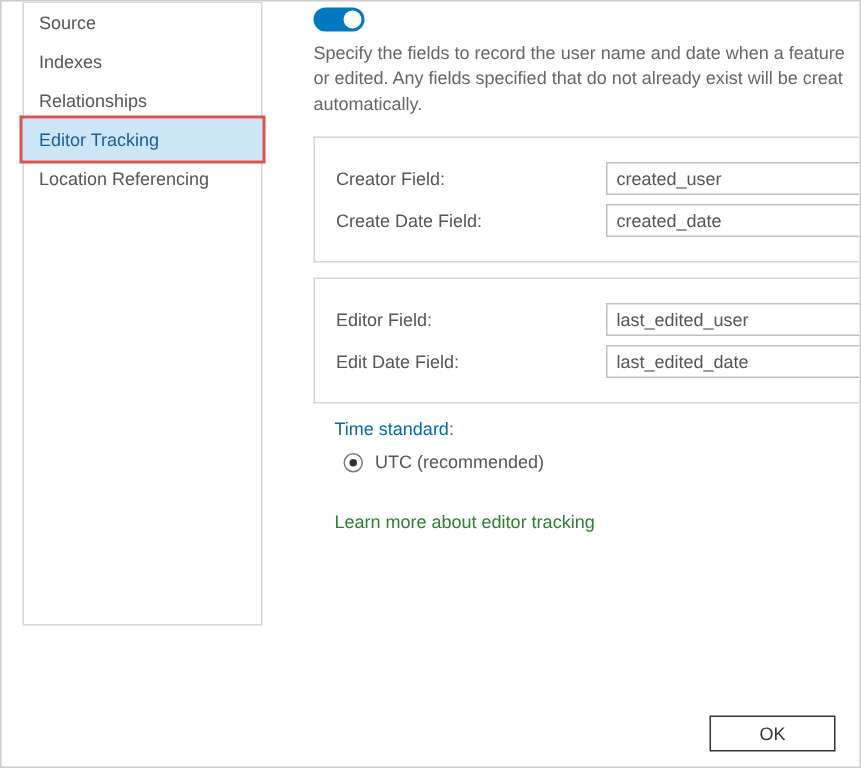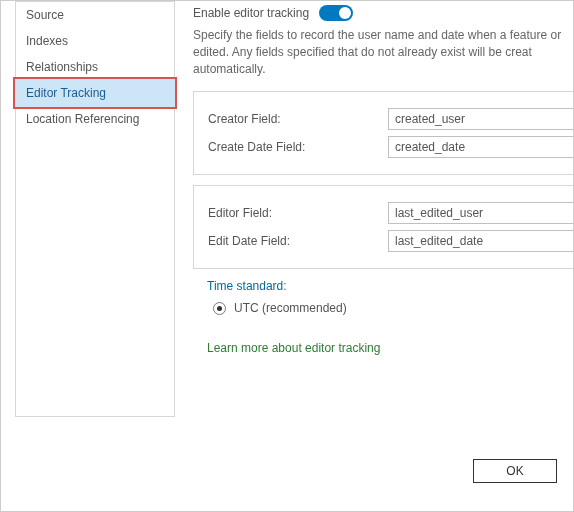--- a/index.html
+++ b/index.html
@@ -19,21 +19,21 @@
   }
   .title {
     color: #0079c1;
     font-size: 19px;
     font-weight: 400;
     padding: 14px 18px 10px 18px;
   }
   .body {
     display: flex;
     padding: 0 0 0 14px;
-    gap: 18px;
+    gap: 34px;
   }
   .sidebar {
     width: 160px;
     border: 1px solid #d6d6d6;
     background: #fff;
     height: 416px;
   }
   .sidebar-item {
     padding: 6px 10px;
     font-size: 12px;
@@ -146,21 +146,21 @@
   }
   .learn-link {
     color: #2e7d32;
     font-size: 12px;
     margin: 22px 0 12px 14px;
     display: inline-block;
     cursor: pointer;
   }
   .button-bar {
     position: absolute;
-    bottom: 28px;
+    bottom: 10px;
     right: 16px;
   }
   .ok-button {
     width: 84px;
     height: 24px;
     border: 1px solid #333;
     background: #fff;
     font-family: inherit;
     font-size: 12px;
     color: #333;
@@ -176,21 +176,20 @@
     <div class="sidebar">
       <div class="sidebar-item">Source</div>
       <div class="sidebar-item">Indexes</div>
       <div class="sidebar-item">Relationships</div>
       <div class="sidebar-item selected">Editor Tracking</div>
       <div class="sidebar-item">Location Referencing</div>
     </div>
 
     <div class="content">
       <div class="enable-row">
-        <span class="enable-label">Enable editor tracking</span>
         <div class="toggle"></div>
       </div>
       <div class="description">Specify the fields to record the user name and date when a feature or edited. Any fields specified that do not already exist will be creat automatically.</div>
 
       <div class="field-group">
         <div class="field-row">
           <div class="field-label">Creator Field:</div>
           <input class="field-input" value="created_user" style="">
         </div>
         <div class="field-row">

